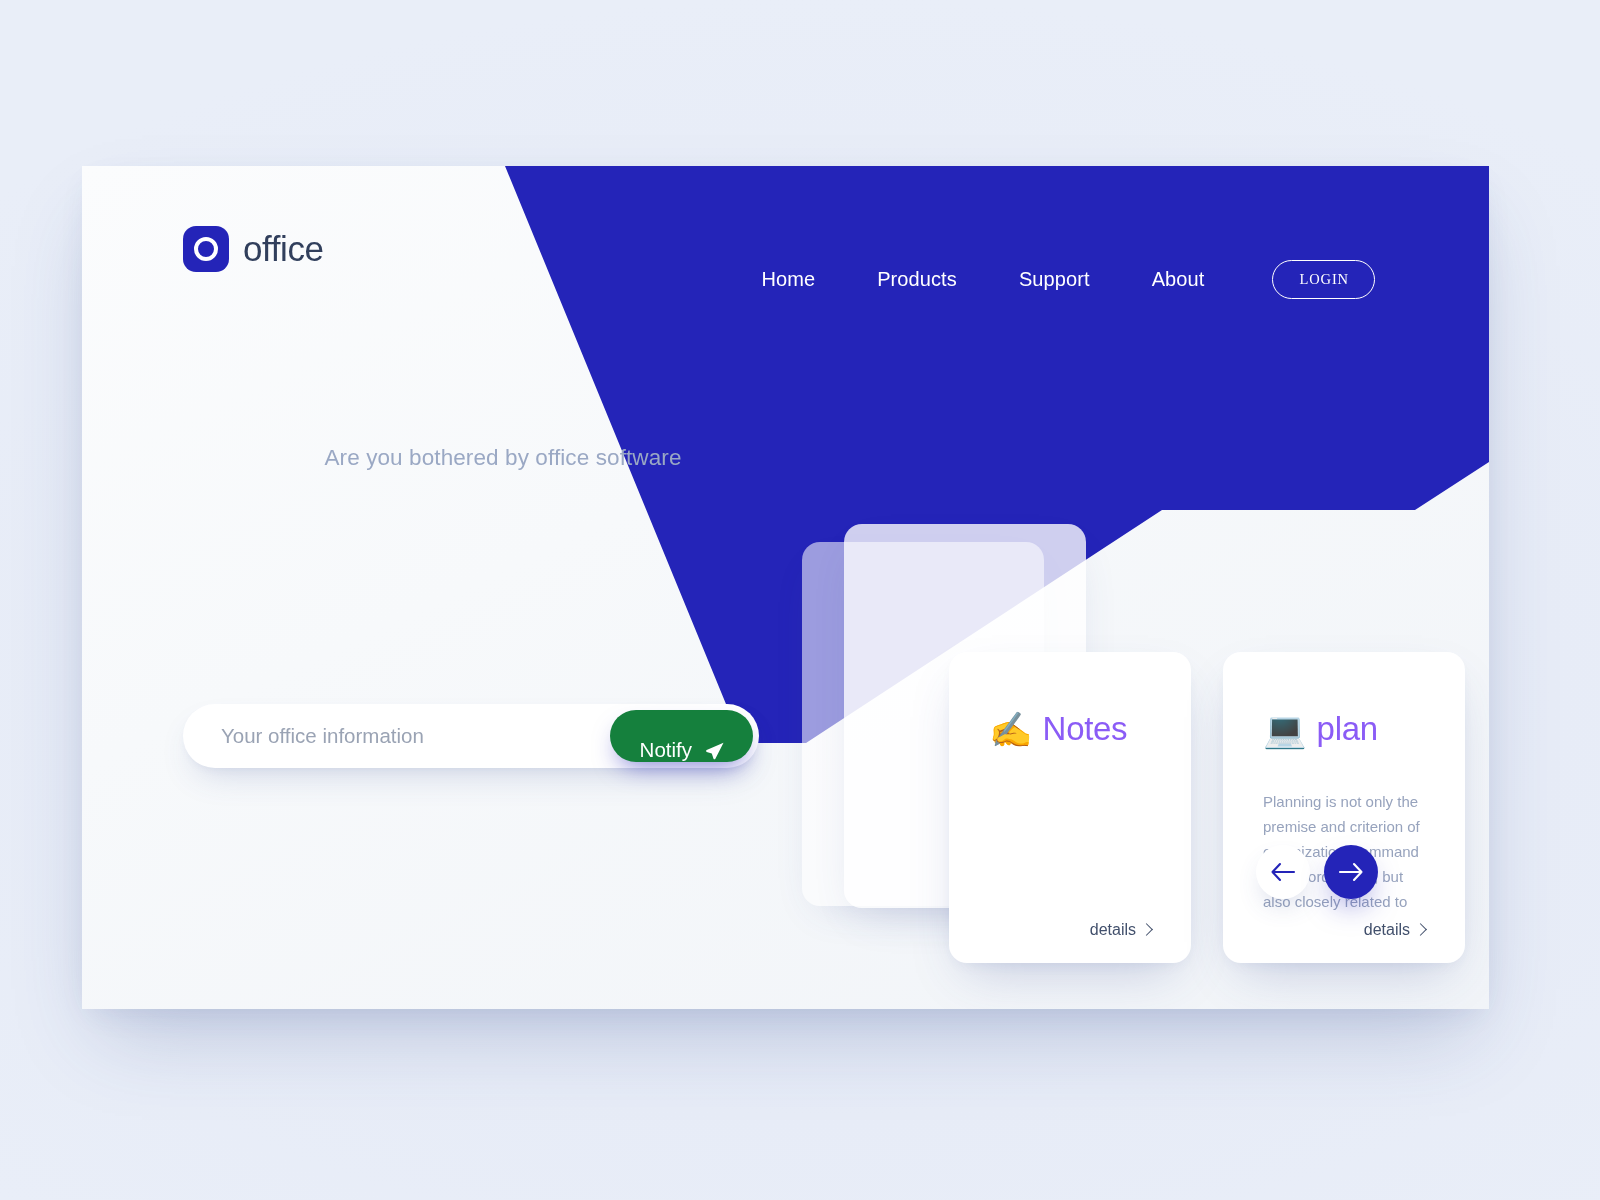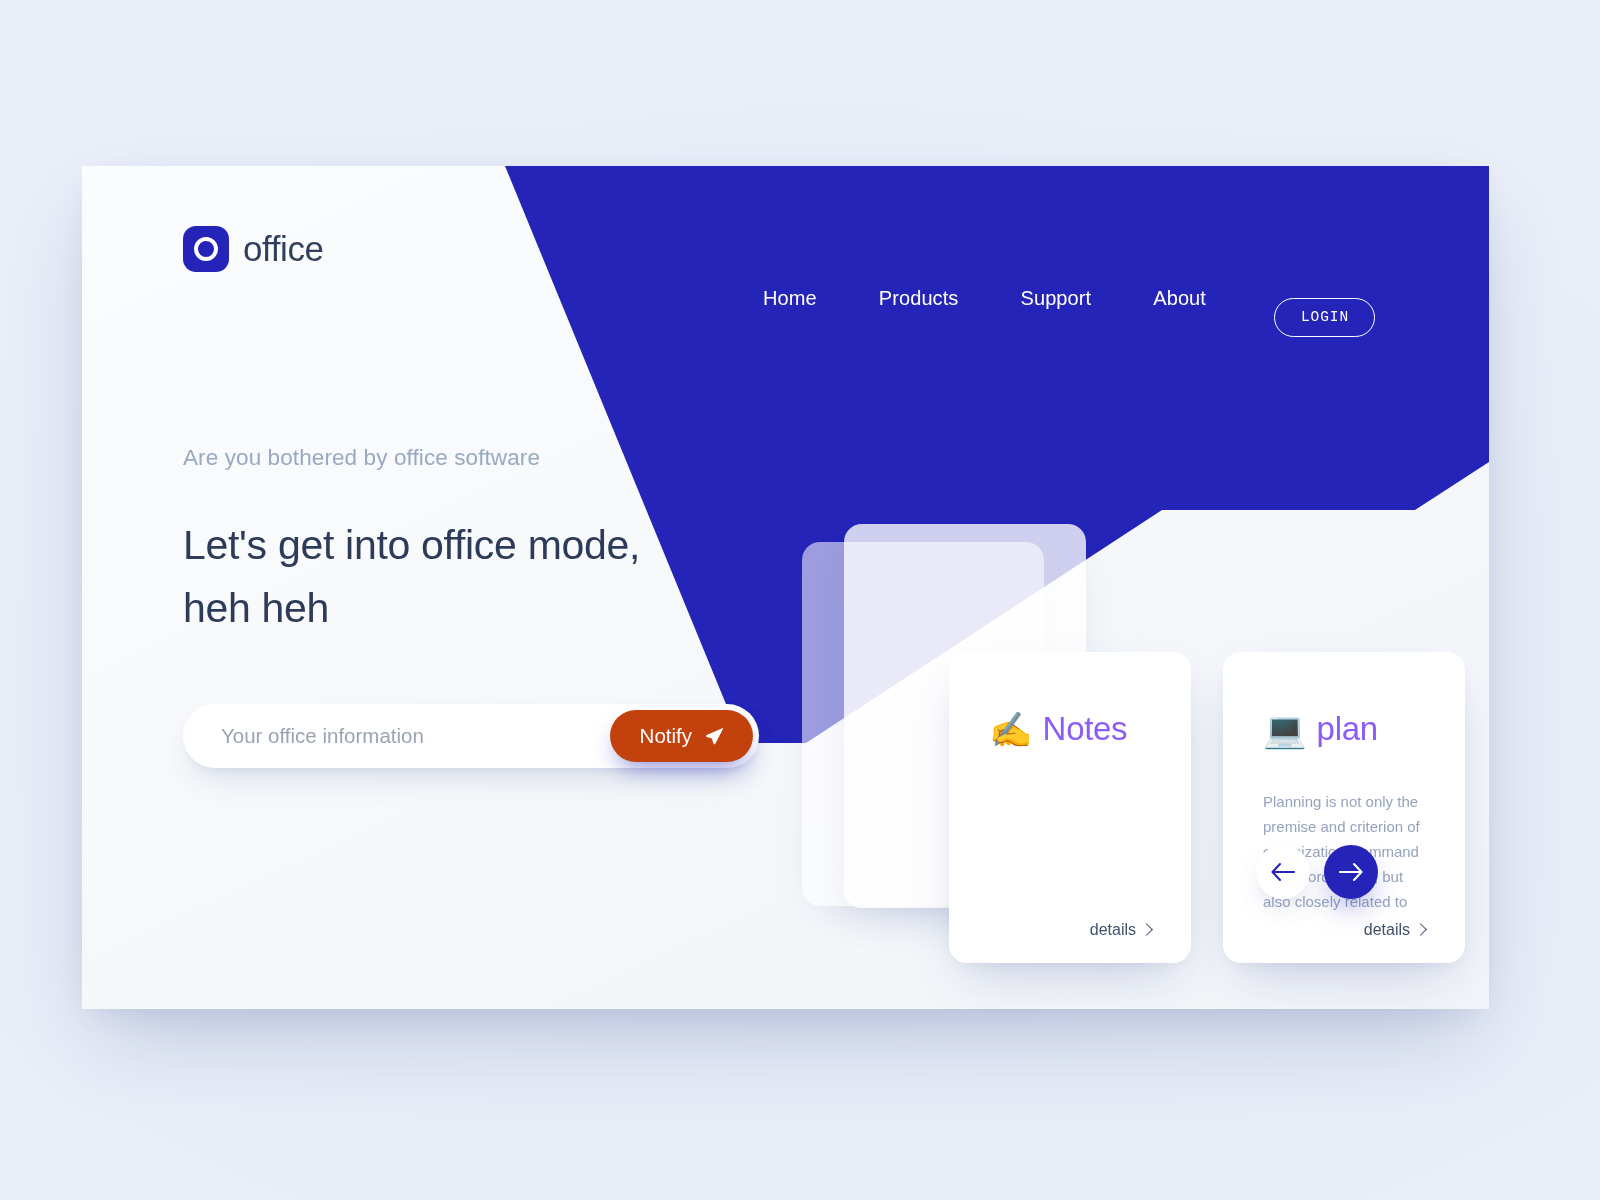--- a/index.html
+++ b/index.html
@@ -100,31 +100,31 @@
   #login-button {
     margin-left: 37px;
     border: 1.6px solid #ffffff;
     border-radius: 22px;
     color: #ffffff;
     font-size: 14.5px;
     letter-spacing: 0.9px;
     padding: 11px 25px 11px 26px;
     background: transparent;
     cursor: pointer;
-    font-family: Liberation Mono, monospace;
+    font-family: Liberation Serif, serif;
     line-height: 1;
-    margin-top: 38px;
   }
 
   
   #hero {
     position: absolute;
     left: 101px;
     top: 279px;
     width: 640px;
+    text-align: center;
   }
   #hero-eyebrow {
     font-size: 22.5px;
     color: #9aa8c4;
     letter-spacing: 0.1px;
     margin: 0 0 43px 0;
     font-weight: 400;
   }
   #hero-title {
     font-size: 41px;
@@ -160,25 +160,25 @@
     font-family: inherit;
     font-size: 20.5px;
     color: #ec4899;
     padding-left: 33px;
   }
   #subscribe-input::placeholder {
     color: #9aa3b4;
   }
   #notify-button {
     display: flex;
-    align-items: center;
+    align-items: flex-end;
     gap: 12px;
     border: none;
     border-radius: 28px;
-    background: #c2410c;
+    background: #15803d;
     color: #ffffff;
     font-family: inherit;
     font-size: 20.5px;
     height: 52px;
     padding: 0 27px 0 30px;
     margin-right: 6px;
     cursor: pointer;
     box-shadow: 0 12px 24px -8px rgba(36, 36, 184, 0.55);
     white-space: nowrap;
   }
@@ -318,21 +318,20 @@
     <nav id="main-nav">
       <a class="nav-link">Home</a>
       <a class="nav-link">Products</a>
       <a class="nav-link">Support</a>
       <a class="nav-link">About</a>
       <button id="login-button">LOGIN</button>
     </nav>
 
     <div id="hero">
       <p id="hero-eyebrow">Are you bothered by office software</p>
-      <h1 id="hero-title">Let's get into office mode, heh heh</h1>
     </div>
 
     <div id="subscribe">
       <input id="subscribe-input" type="text" placeholder="Your office information" style="">
       <button id="notify-button">
         <span>Notify</span>
         <svg width="22" height="22" viewBox="0 0 24 24" aria-hidden="true">
           <path d="M21.3 3.1 2.9 11c-.9.4-.8 1.7.1 2l5.5 1.8 1.9 5.6c.3.9 1.6.9 2 .1L21.3 3.1z" fill="#ffffff"></path>
         </svg>
       </button>

